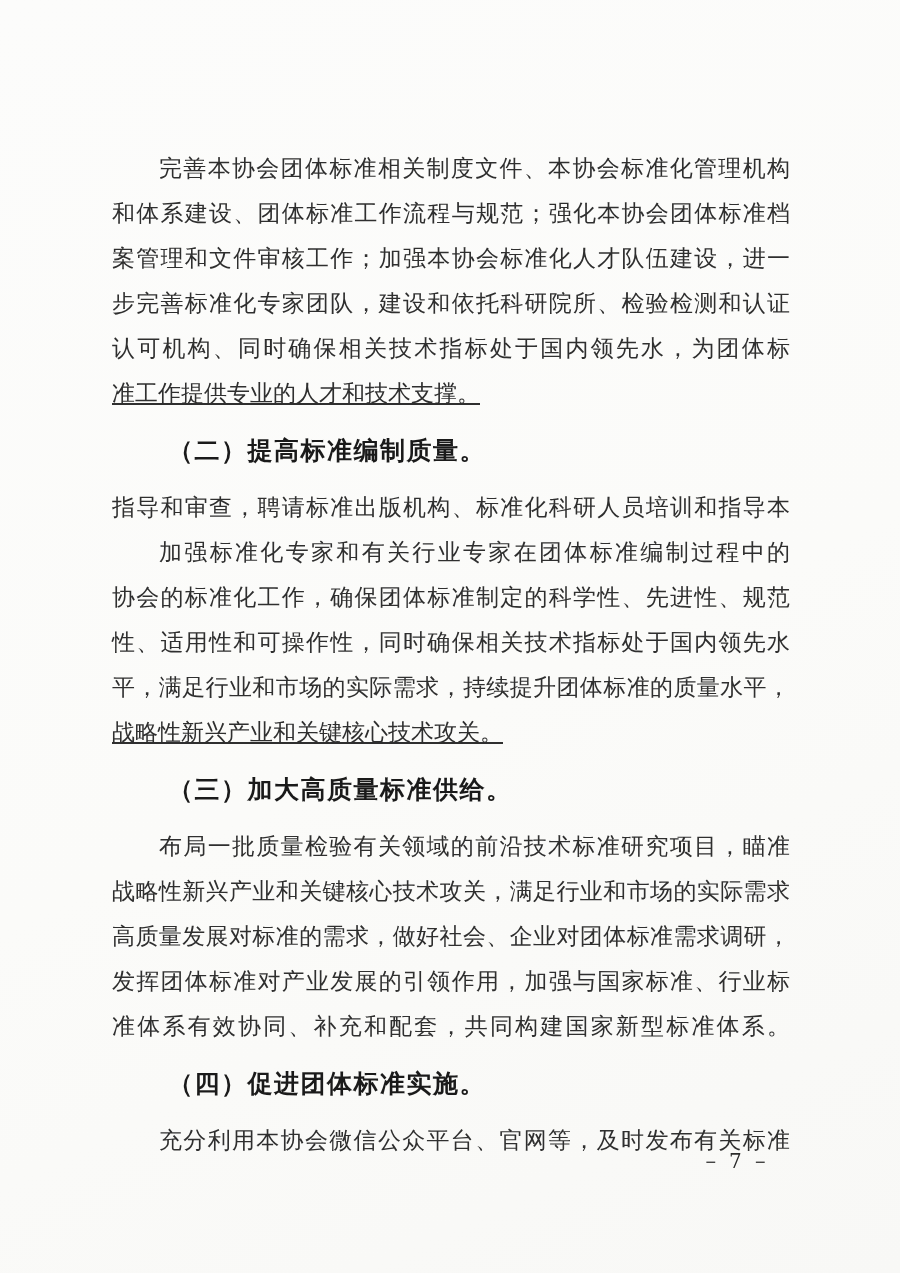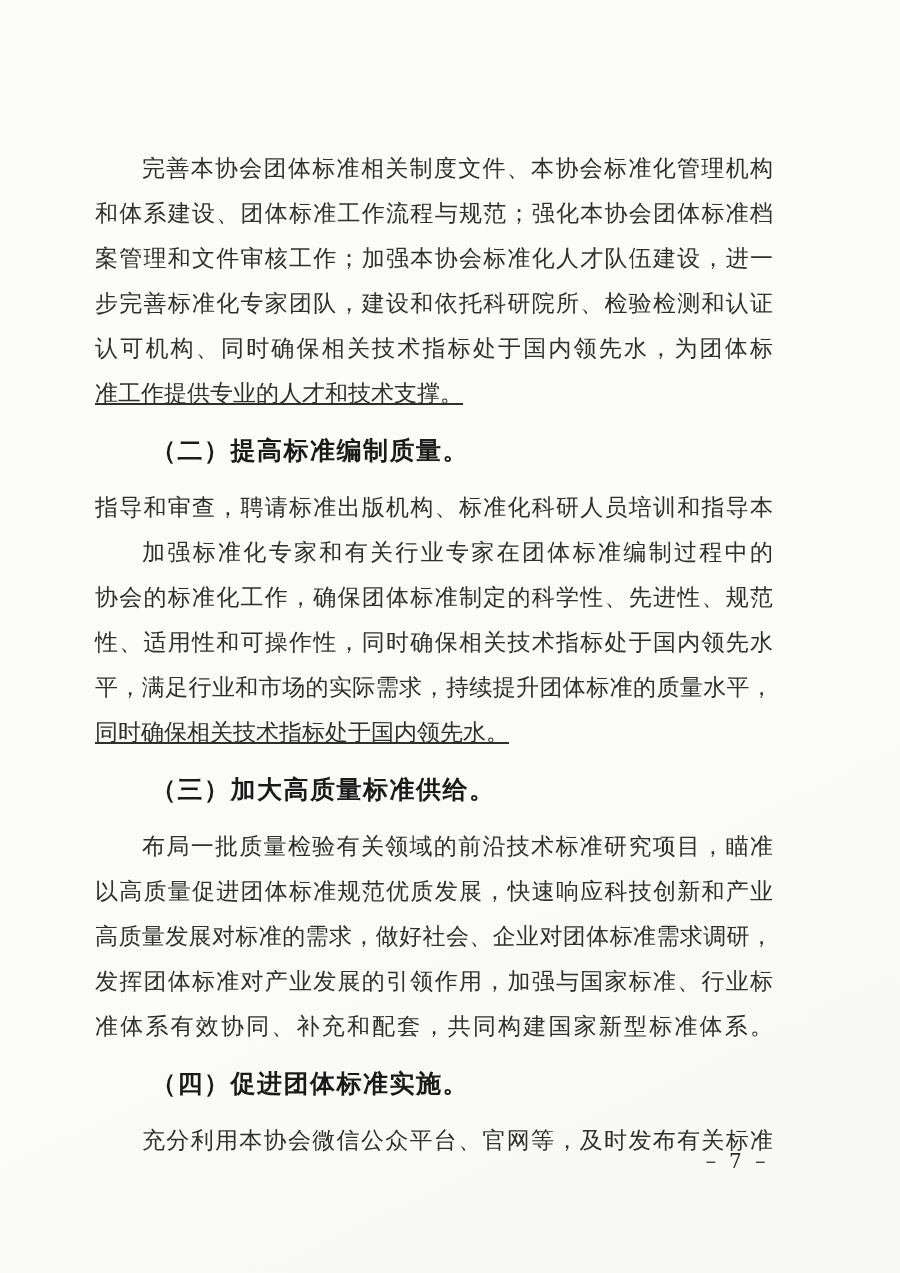--- a/index.html
+++ b/index.html
@@ -14,21 +14,21 @@
   }
   .page {
     position: relative;
     width: 900px;
     height: 1273px;
     background: linear-gradient(155deg, #fcfcfb 0%, #fbfbf9 55%, #f8f8f6 100%);
     color: #2f2f2f;
   }
   .content {
     position: absolute;
-    left: 95px;
+    left: 112px;
     top: 146px;
     width: 678px;
   }
   .para {
     margin: 0;
     padding: 0;
   }
   .line {
     display: block;
     height: 45px;
@@ -89,28 +89,28 @@
     </p>
 
     <h3 class="heading">（二）提高标准编制质量。</h3>
 
     <p class="para">
       <span class="line">指导和审查，聘请标准出版机构、标准化科研人员培训和指导本</span>
       <span class="line first">加强标准化专家和有关行业专家在团体标准编制过程中的</span>
       <span class="line">协会的标准化工作，确保团体标准制定的科学性、先进性、规范</span>
       <span class="line">性、适用性和可操作性，同时确保相关技术指标处于国内领先水</span>
       <span class="line">平，满足行业和市场的实际需求，持续提升团体标准的质量水平，</span>
-      <span class="line end">同时确保相关技术指标处于国内领先水。</span>
+      <span class="line end">战略性新兴产业和关键核心技术攻关。</span>
     </p>
 
     <h3 class="heading">（三）加大高质量标准供给。</h3>
 
     <p class="para">
       <span class="line first">布局一批质量检验有关领域的前沿技术标准研究项目，瞄准</span>
-      <span class="line">以高质量促进团体标准规范优质发展，快速响应科技创新和产业</span>
+      <span class="line">战略性新兴产业和关键核心技术攻关，满足行业和市场的实际需求</span>
       <span class="line">高质量发展对标准的需求，做好社会、企业对团体标准需求调研，</span>
       <span class="line">发挥团体标准对产业发展的引领作用，加强与国家标准、行业标</span>
       <span class="line">准体系有效协同、补充和配套，共同构建国家新型标准体系。</span>
     </p>
 
     <h3 class="heading">（四）促进团体标准实施。</h3>
 
     <p class="para">
       <span class="line first">充分利用本协会微信公众平台、官网等，及时发布有关标准</span>
     </p>

